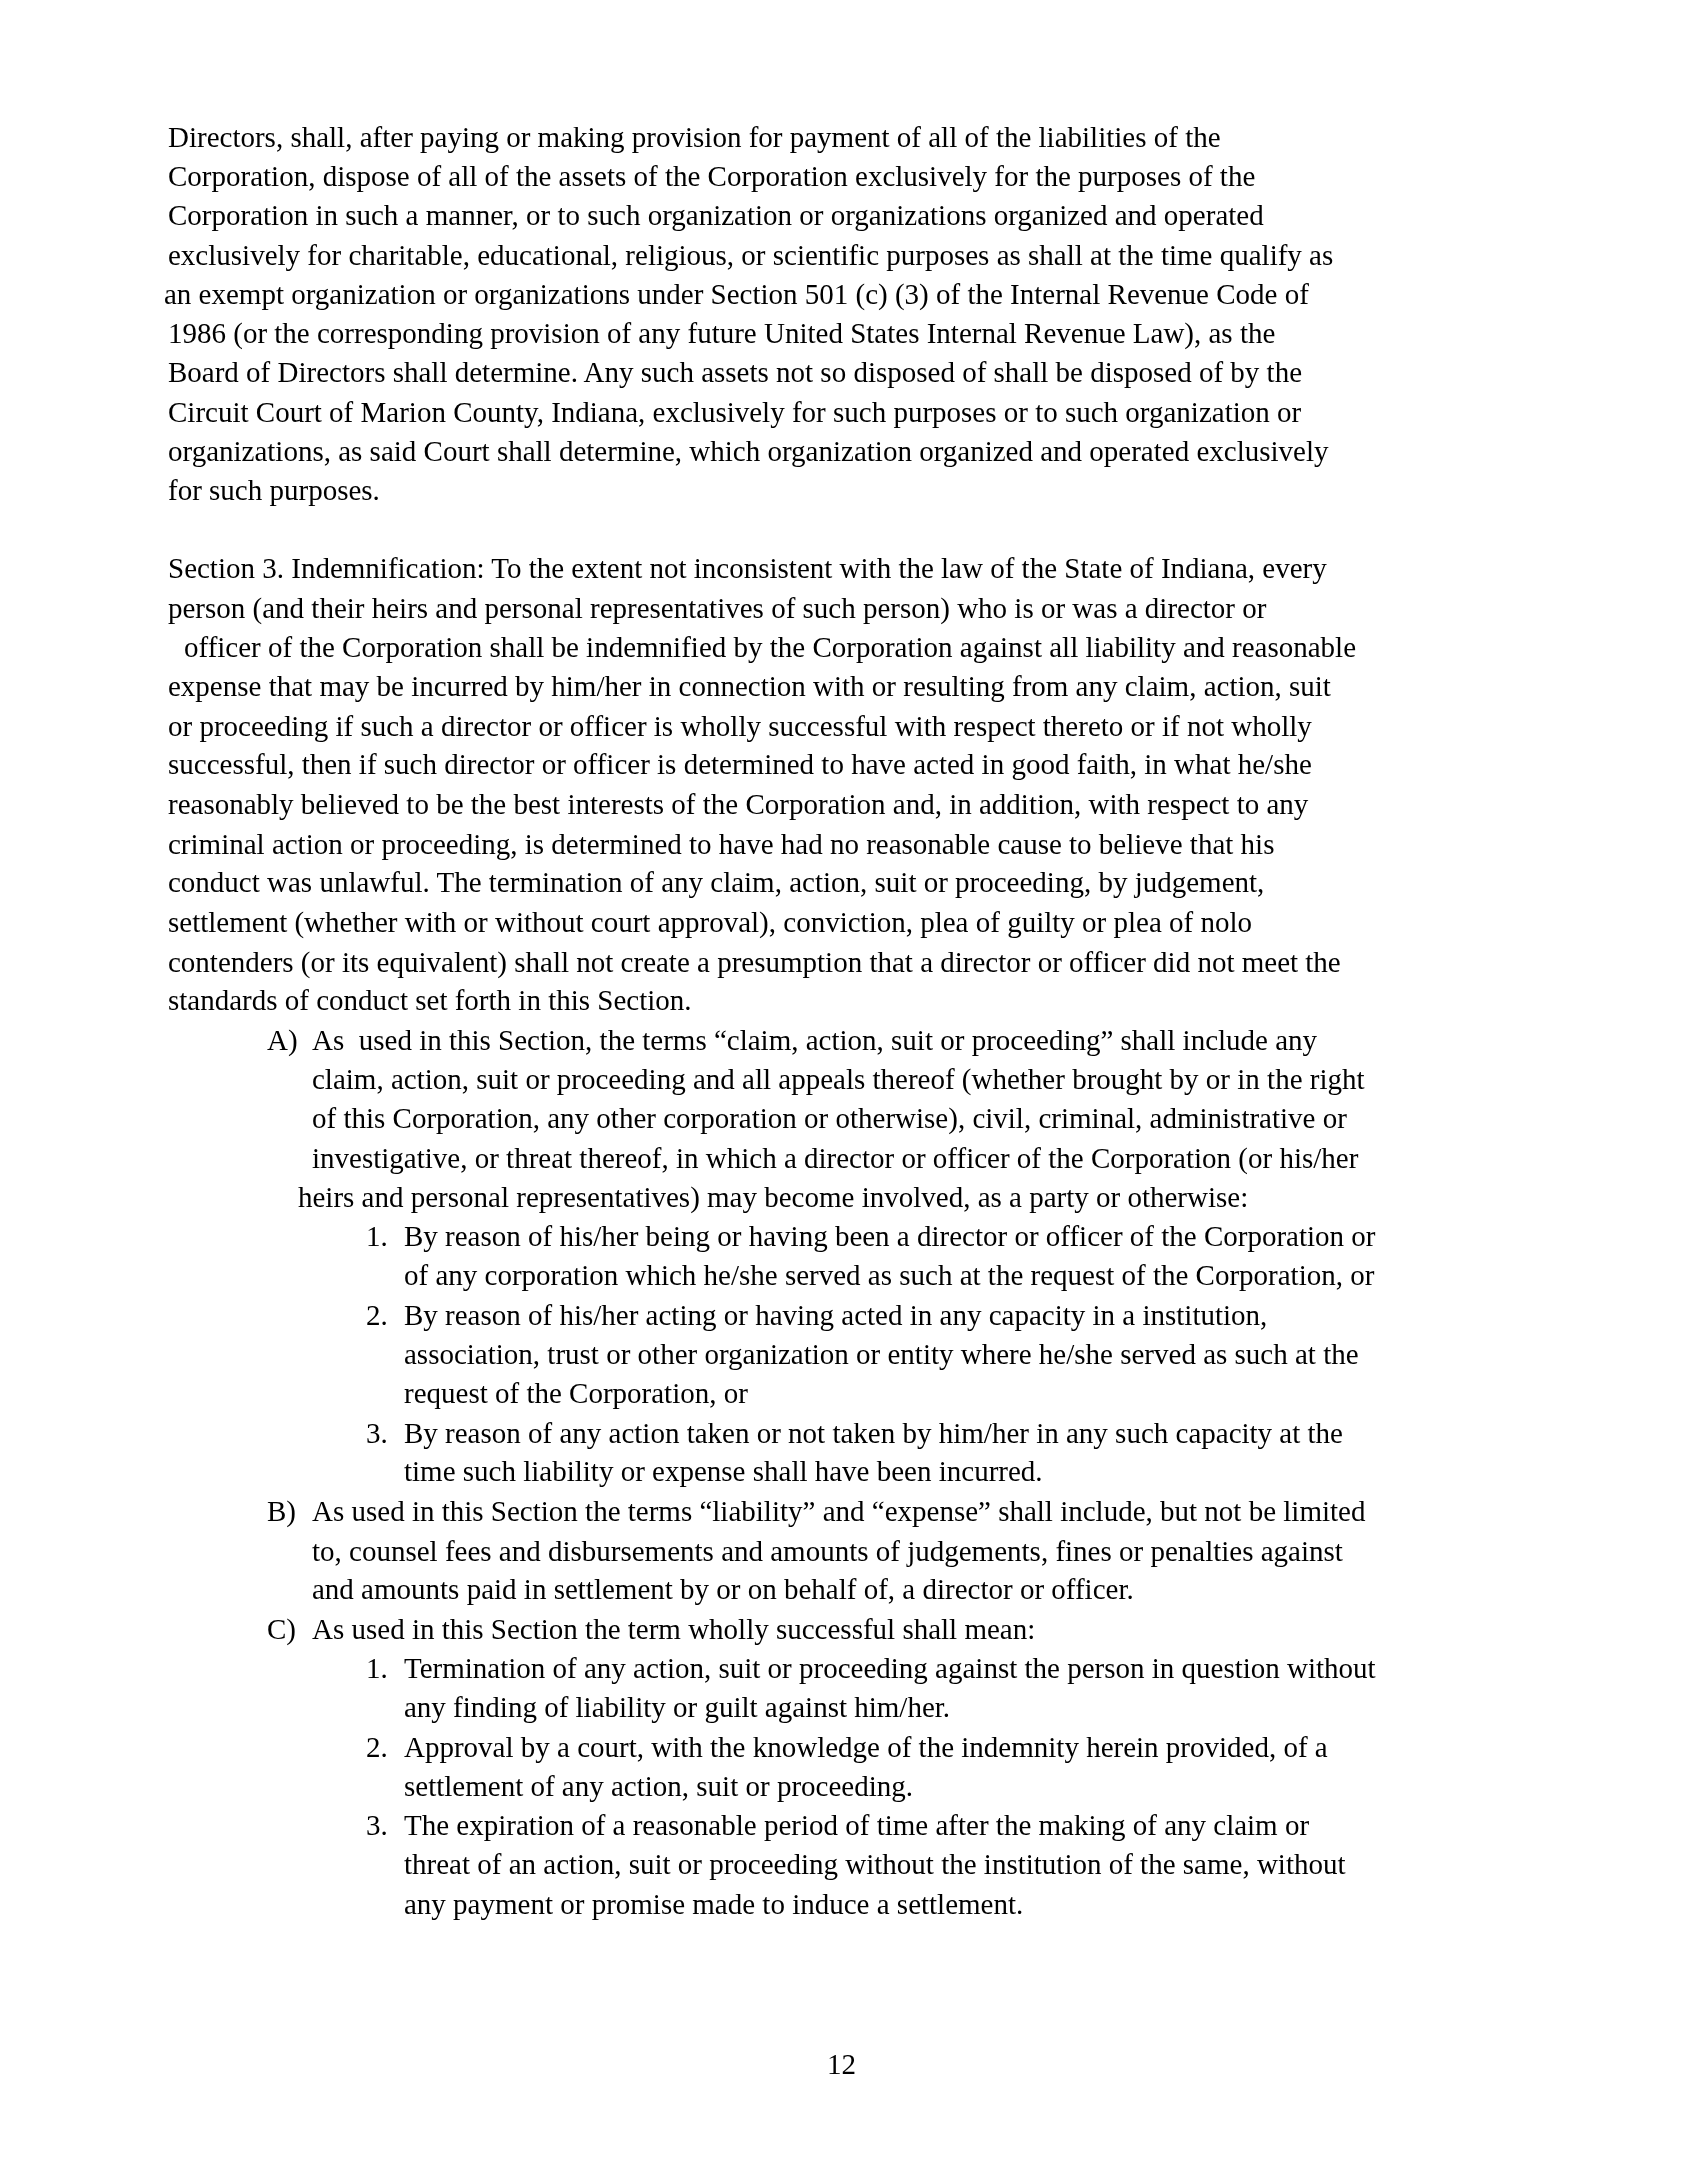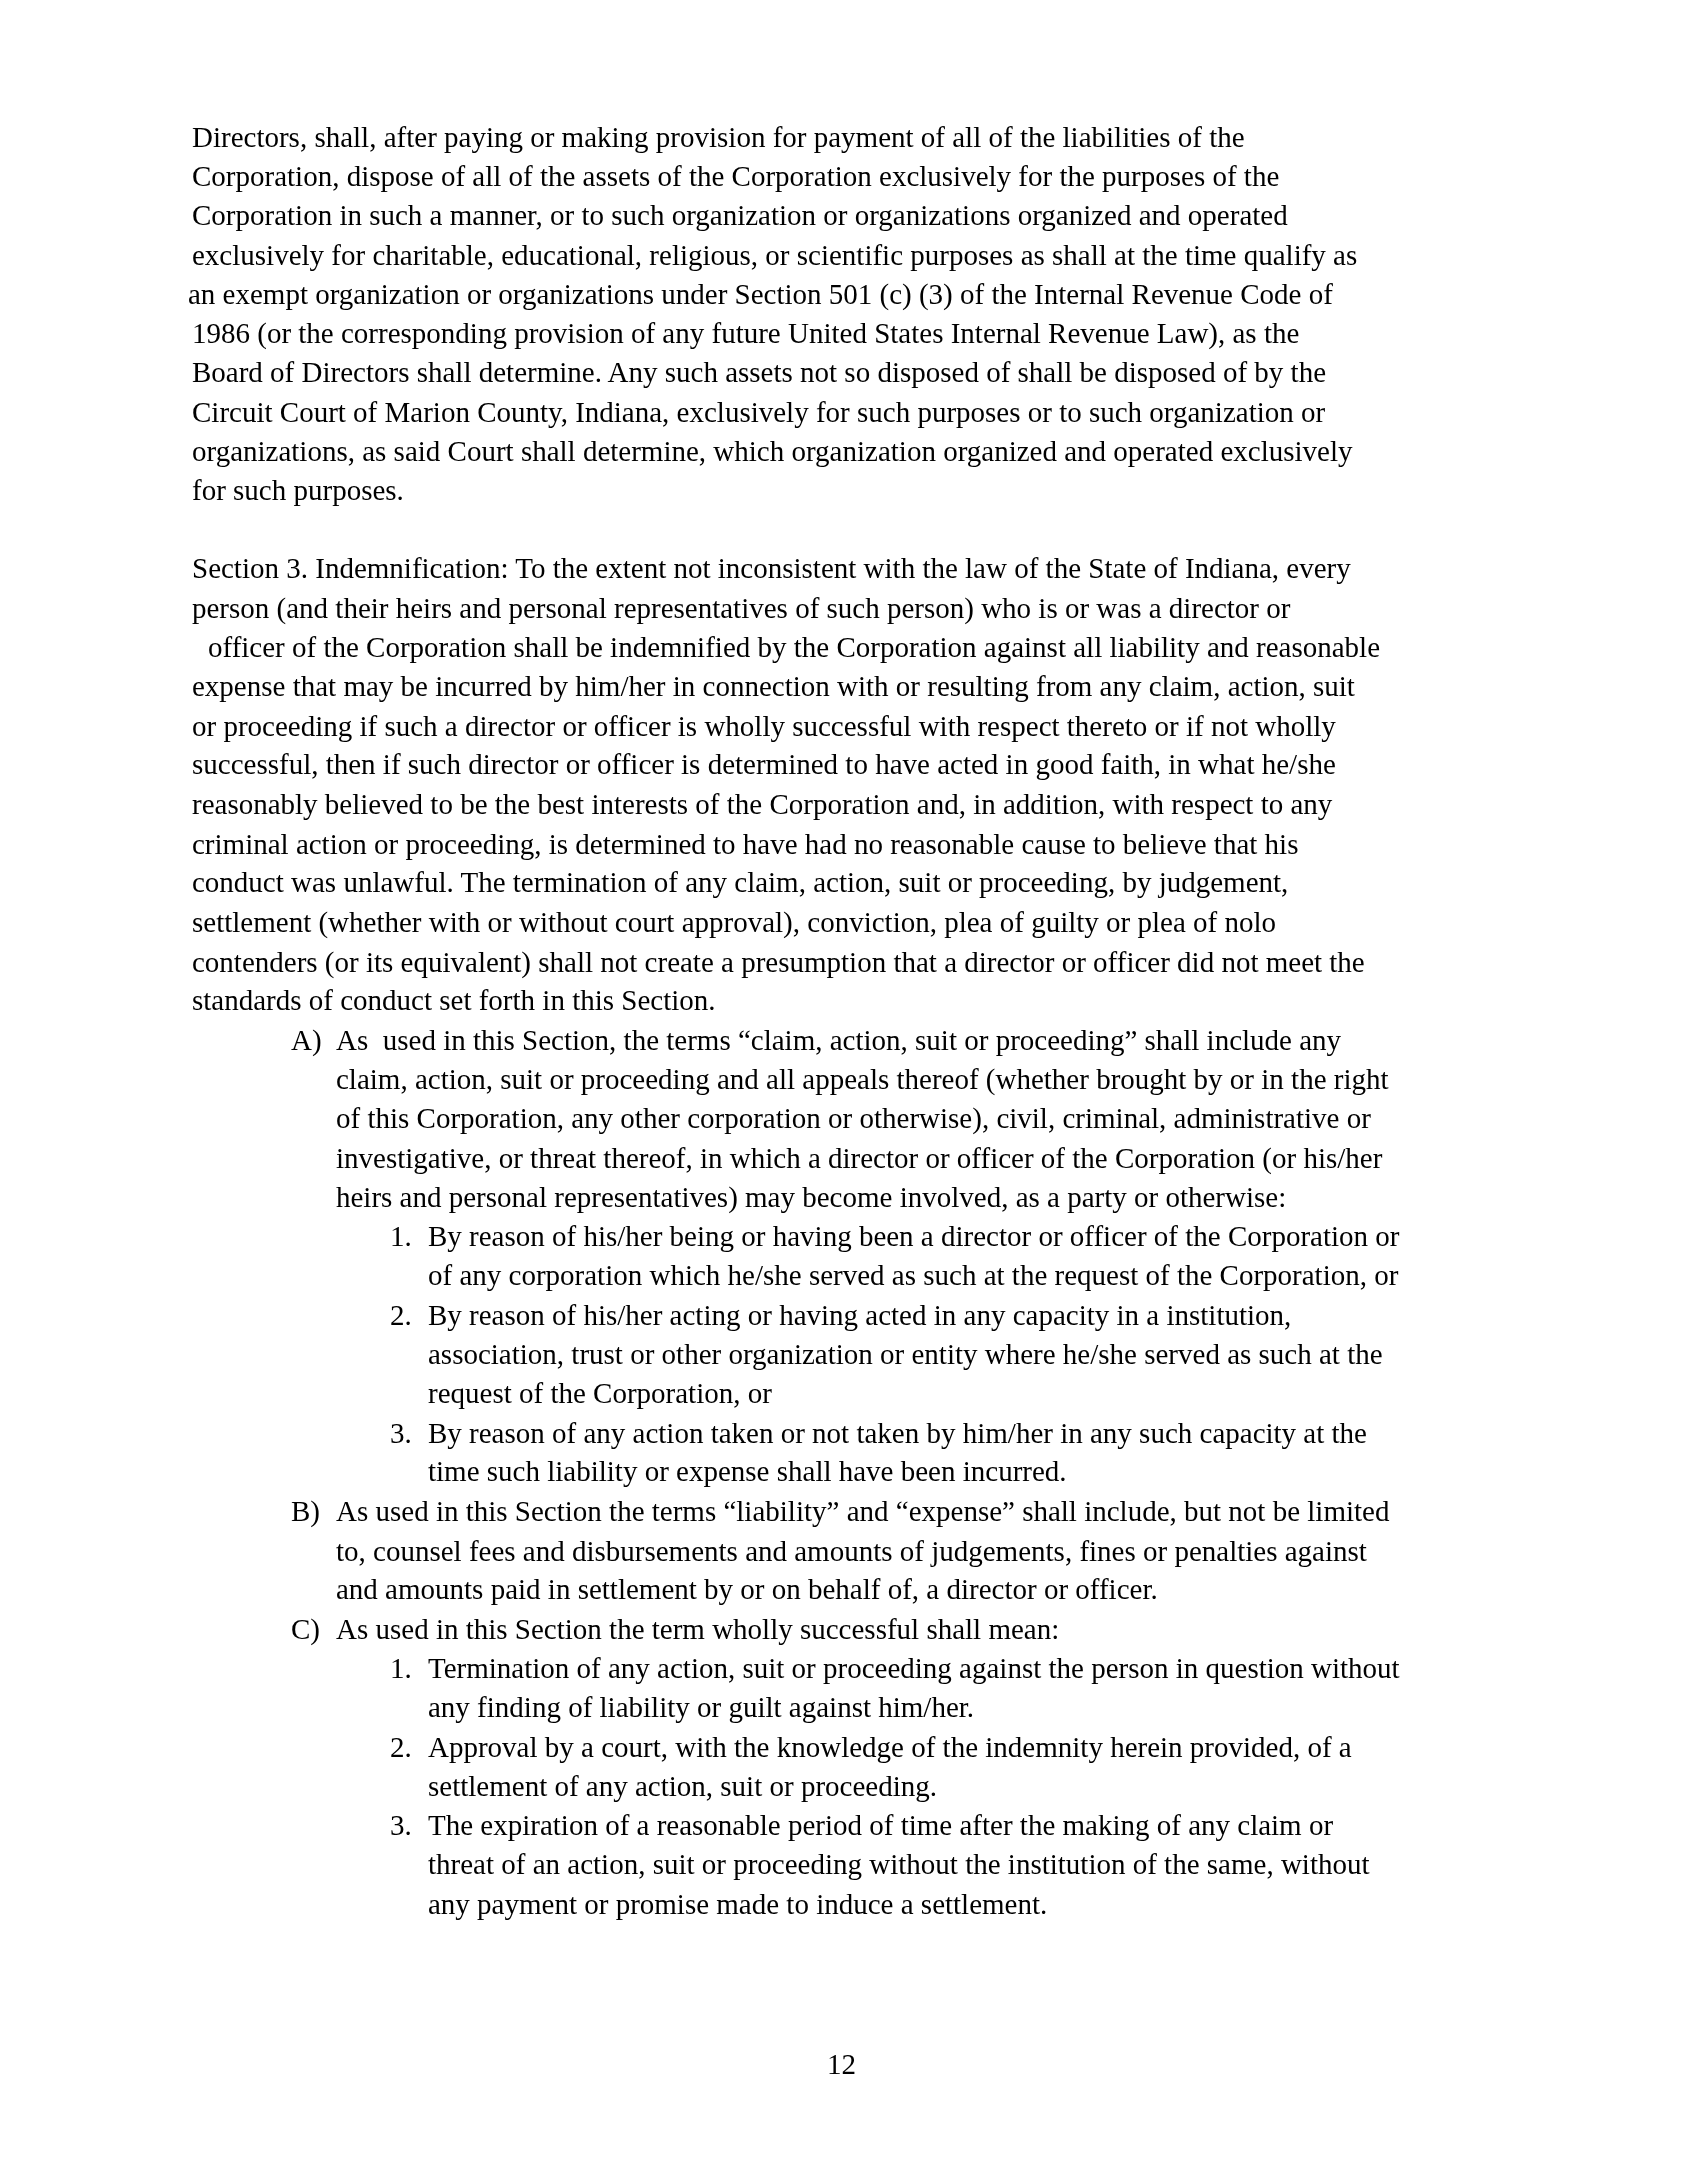--- a/index.html
+++ b/index.html
@@ -2,21 +2,21 @@
 <html><head>
 <meta charset="utf-8">
 <style>
   html, body { margin: 0; padding: 0; background: #ffffff; }
   body { width: 1683px; height: 2178px; position: relative; overflow: hidden; }
   .page {
     position: absolute; left: 0; top: 0; width: 1683px; height: 2178px; background: #ffffff;
     font-family: "Liberation Serif", "DejaVu Serif", serif; color: #000000;
     font-size: 29px;
   }
-  .ln { position: absolute; white-space: pre; line-height: 40px; height: 40px; margin-left: 24px; }
+  .ln { position: absolute; white-space: pre; line-height: 40px; height: 40px; }
   .b { font-weight: normal; }
   .pageno { position: absolute; left: 0; width: 1683px; text-align: center; top: 2028px; line-height: 40px; margin-top: 16px; }
 </style>
 </head>
 <body>
 
 <div class="page">
 
   <div>
     <div class="ln" style="left:168px;top:117px">Directors, shall, after paying or making provision for payment of all of the liabilities of the</div>
@@ -44,21 +44,21 @@
     <div class="ln" style="left:168px;top:902px">settlement (whether with or without court approval), conviction, plea of guilty or plea of nolo</div>
     <div class="ln" style="left:168px;top:942px">contenders (or its equivalent) shall not create a presumption that a director or officer did not meet the</div>
     <div class="ln" style="left:168px;top:980px">standards of conduct set forth in this Section.</div>
 
     <div>
       <div class="ln" style="left:267px;top:1020px">A)</div>
       <div class="ln" style="left:312px;top:1020px">As  used in this Section, the terms “claim, action, suit or proceeding” shall include any</div>
       <div class="ln" style="left:312px;top:1059px">claim, action, suit or proceeding and all appeals thereof (whether brought by or in the right</div>
       <div class="ln" style="left:312px;top:1098px">of this Corporation, any other corporation or otherwise), civil, criminal, administrative or</div>
       <div class="ln" style="left:312px;top:1138px">investigative, or threat thereof, in which a director or officer of the Corporation (or his/her</div>
-      <div class="ln" style="left:312px;top:1177px">heirs and personal representatives) may become involved, as a party or otherwise:</div>
+      <div class="ln" style="left:298px;top:1177px">heirs and personal representatives) may become involved, as a party or otherwise:</div>
 
       <div>
         <div class="ln" style="left:366px;top:1216px">1.</div>
         <div class="ln" style="left:404px;top:1216px">By reason of his/her being or having been a director or officer of the Corporation or</div>
         <div class="ln" style="left:404px;top:1255px">of any corporation which he/she served as such at the request of the Corporation, or</div>
       </div>
       <div>
         <div class="ln" style="left:366px;top:1295px">2.</div>
         <div class="ln" style="left:404px;top:1295px">By reason of his/her acting or having acted in any capacity in a institution,</div>
         <div class="ln" style="left:404px;top:1334px">association, trust or other organization or entity where he/she served as such at the</div>

